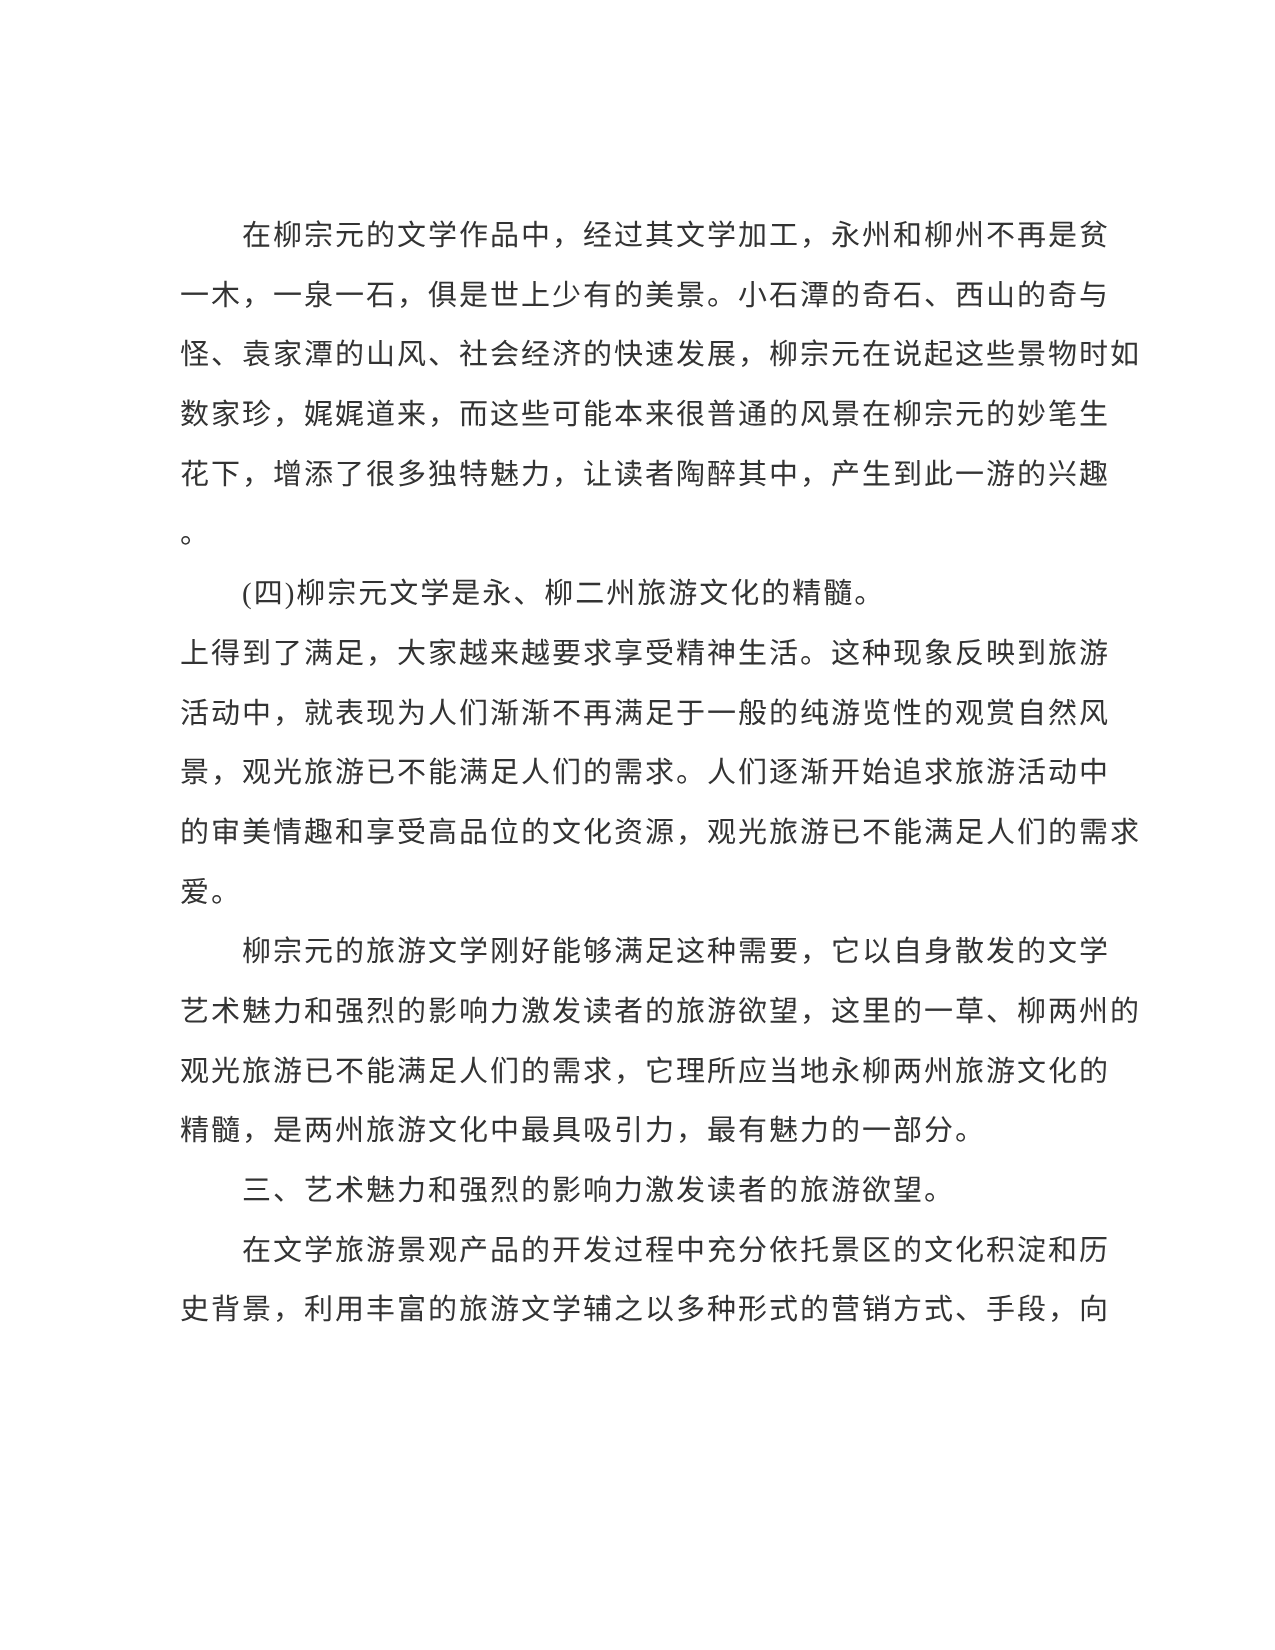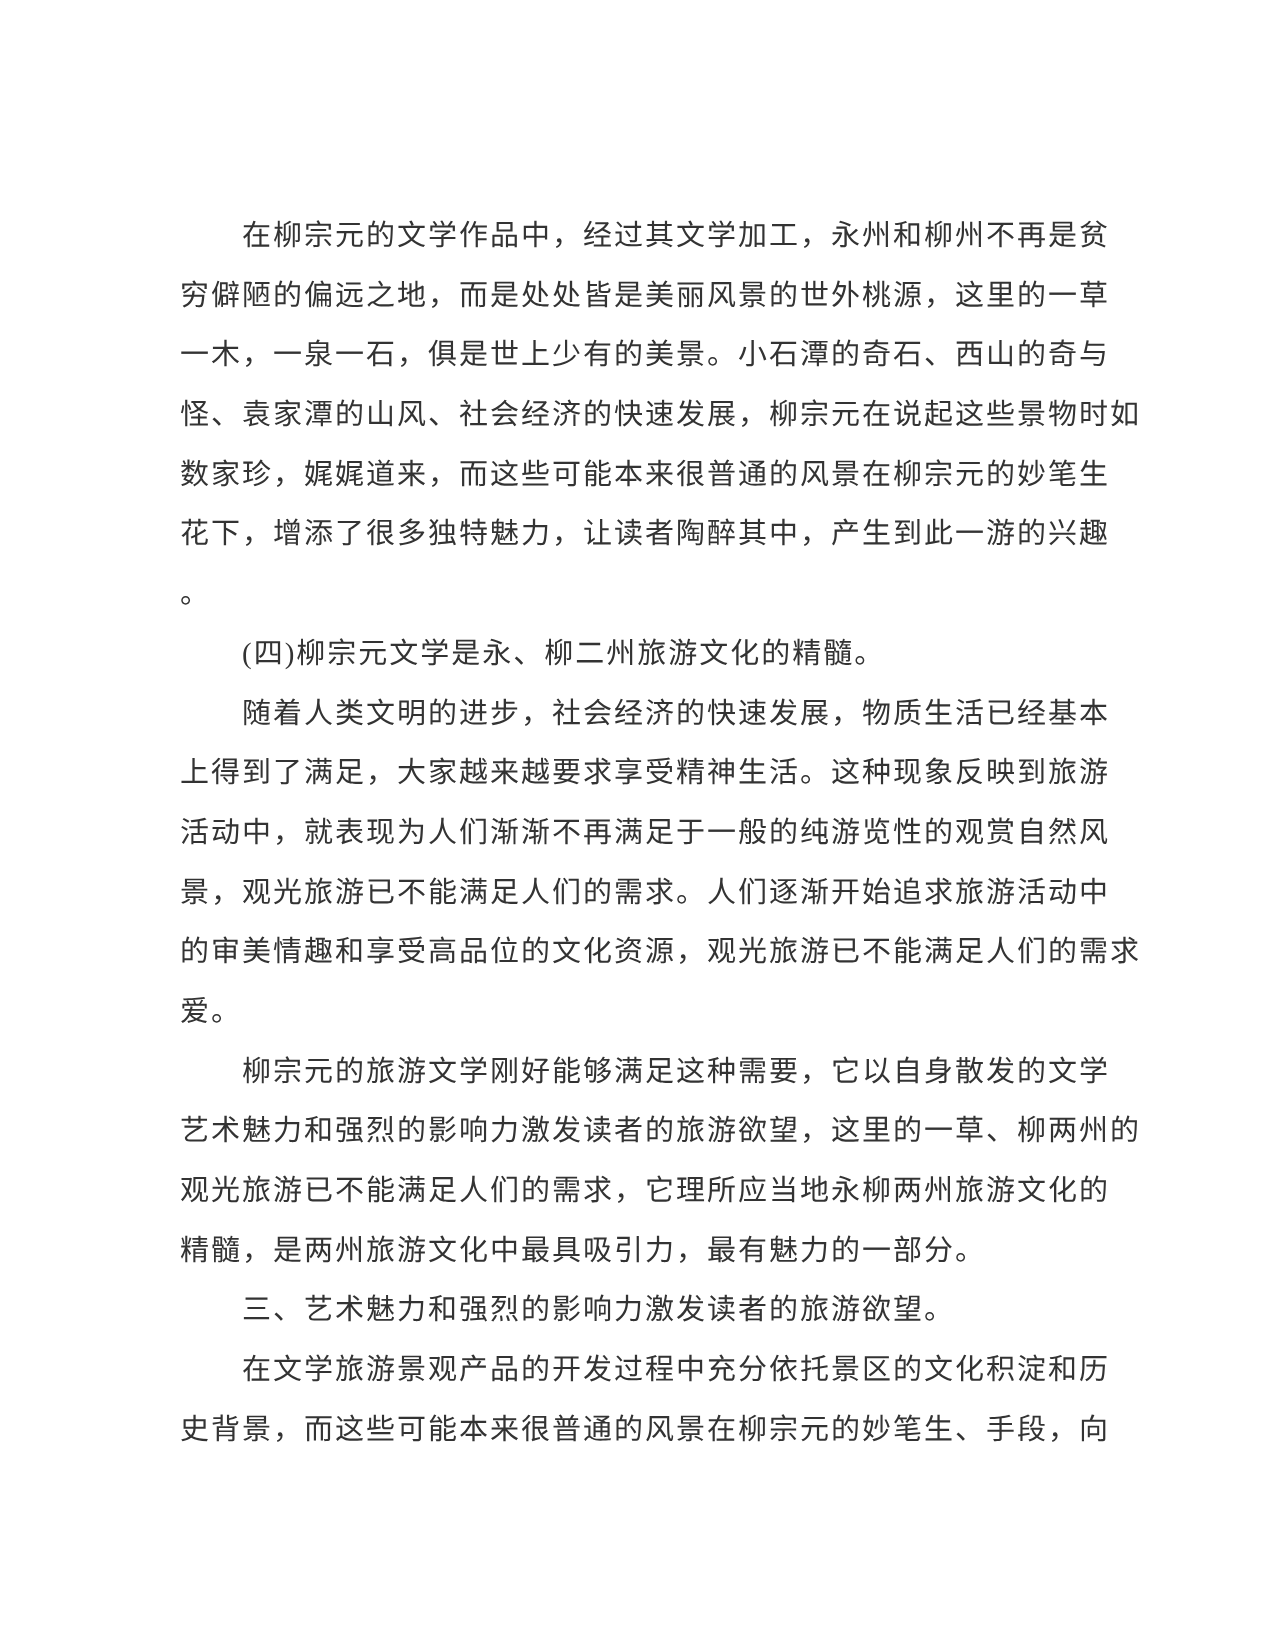--- a/index.html
+++ b/index.html
@@ -38,45 +38,43 @@
     padding-left: 62px;
   }
 </style>
 </head>
 <body>
 
 <div class="page">
   <main class="text-block" style="color: rgb(51, 51, 51);">
       <div class="paragraph">
         <div class="line indent">在柳宗元的文学作品中，经过其文学加工，永州和柳州不再是贫</div>
-        <div class="line">穷僻陋的偏远之地，而是处处皆是美丽风景的世外桃源，这里的一草</div>
         <div class="line">一木，一泉一石，俱是世上少有的美景。小石潭的奇石、西山的奇与</div>
         <div class="line">怪、袁家潭的山风、社会经济的快速发展，柳宗元在说起这些景物时如</div>
         <div class="line">数家珍，娓娓道来，而这些可能本来很普通的风景在柳宗元的妙笔生</div>
         <div class="line">花下，增添了很多独特魅力，让读者陶醉其中，产生到此一游的兴趣</div>
         <div class="line">。</div>
       </div>
       <div class="paragraph">
         <div class="line indent">(四)柳宗元文学是永、柳二州旅游文化的精髓。</div>
       </div>
       <div class="paragraph">
-        <div class="line indent">随着人类文明的进步，社会经济的快速发展，物质生活已经基本</div>
         <div class="line">上得到了满足，大家越来越要求享受精神生活。这种现象反映到旅游</div>
         <div class="line">活动中，就表现为人们渐渐不再满足于一般的纯游览性的观赏自然风</div>
         <div class="line">景，观光旅游已不能满足人们的需求。人们逐渐开始追求旅游活动中</div>
         <div class="line">的审美情趣和享受高品位的文化资源，观光旅游已不能满足人们的需求</div>
         <div class="line">爱。</div>
       </div>
       <div class="paragraph">
         <div class="line indent">柳宗元的旅游文学刚好能够满足这种需要，它以自身散发的文学</div>
         <div class="line">艺术魅力和强烈的影响力激发读者的旅游欲望，这里的一草、柳两州的</div>
         <div class="line">观光旅游已不能满足人们的需求，它理所应当地永柳两州旅游文化的</div>
         <div class="line">精髓，是两州旅游文化中最具吸引力，最有魅力的一部分。</div>
       </div>
       <div class="paragraph">
         <div class="line indent">三、艺术魅力和强烈的影响力激发读者的旅游欲望。</div>
       </div>
       <div class="paragraph">
         <div class="line indent">在文学旅游景观产品的开发过程中充分依托景区的文化积淀和历</div>
-        <div class="line">史背景，而这些可能本来很普通的风景在柳宗元的妙笔生、手段，向</div>
+        <div class="line">史背景，利用丰富的旅游文学辅之以多种形式的营销方式、手段，向</div>
       </div>
     </main>
 </div>
 
 </body></html>

